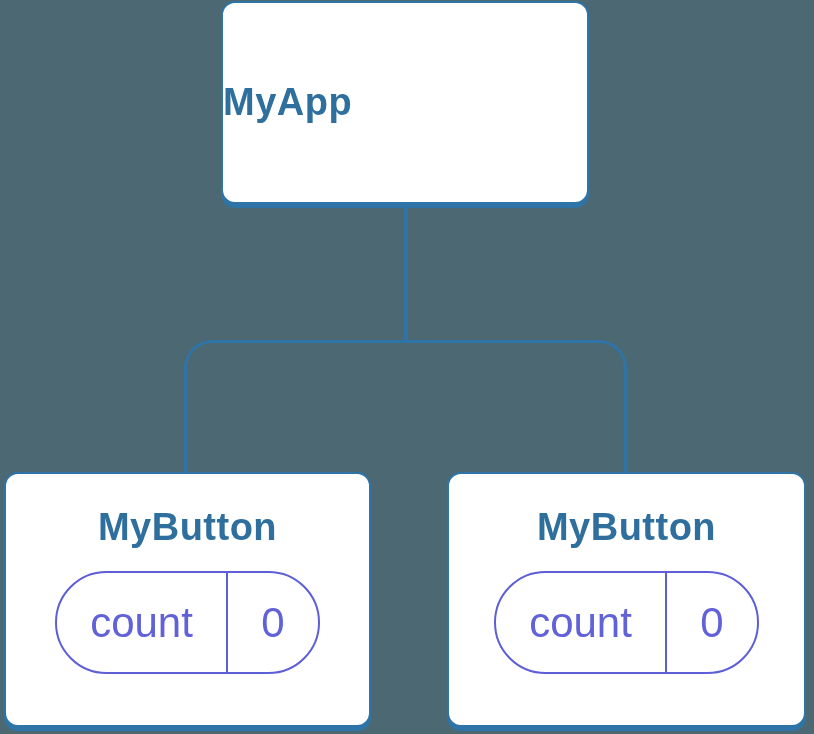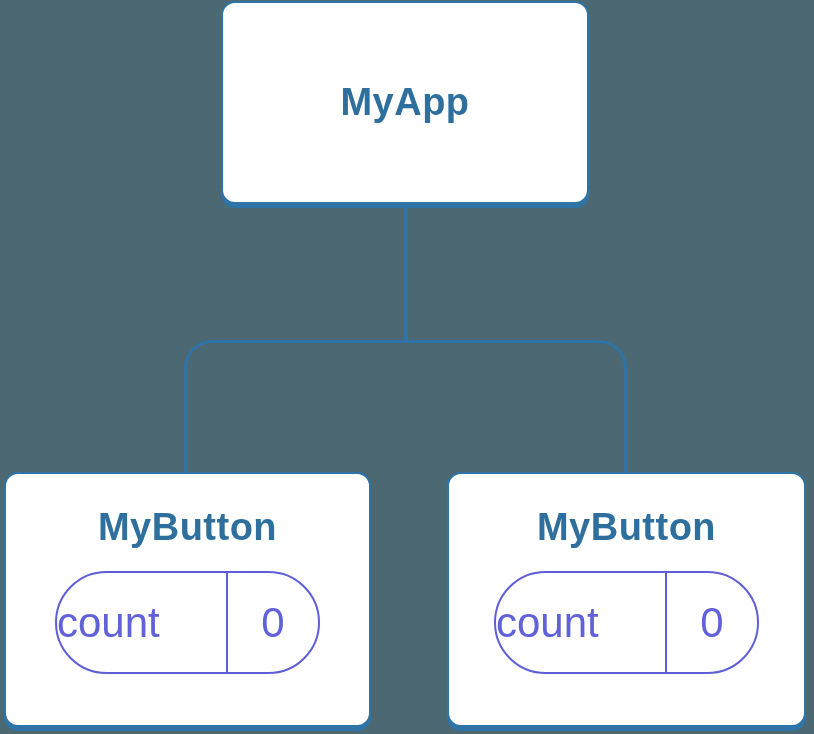--- a/index.html
+++ b/index.html
@@ -18,21 +18,21 @@
   .card {
     position: absolute;
     background: var(--card-bg, #fff);
     border: 2px solid var(--node-stroke, #2F74A6);
     border-radius: 14px;
     box-shadow: 0 4px 0 var(--node-stroke, #2F74A6);
   }
   .root-card {
     left: 221px; top: 1px;
     width: 368px; height: 203px;
-    display: flex; align-items: center; justify-content: center;
+    display: flex; align-items: center; justify-content: flex-start;
   }
   .node-label {
     font-size: 38px;
     font-weight: 600;
     letter-spacing: 0.5px;
     color: var(--node-text, #2E6F9E);
   }
   .stem {
     position: absolute;
     left: 404px; top: 208px;
@@ -61,21 +61,21 @@
     width: 265px; height: 103px;
     border: 2px solid var(--pill-stroke, #5E5ED7);
     border-radius: 52px;
     display: flex; align-items: stretch;
     background: var(--card-bg, #fff);
     overflow: hidden;
   }
   .pill-key-cell {
     width: 171px;
     border-right: 2px solid var(--pill-stroke, #5E5ED7);
-    display: flex; align-items: center; justify-content: flex-start;
+    display: flex; align-items: center; justify-content: center;
   }
   .pill-value-cell {
     flex: 1;
     display: flex; align-items: center; justify-content: center;
   }
   .pill-text {
     font-size: 42px;
     font-weight: 400;
     color: var(--pill-text, #6161D9);
   }

